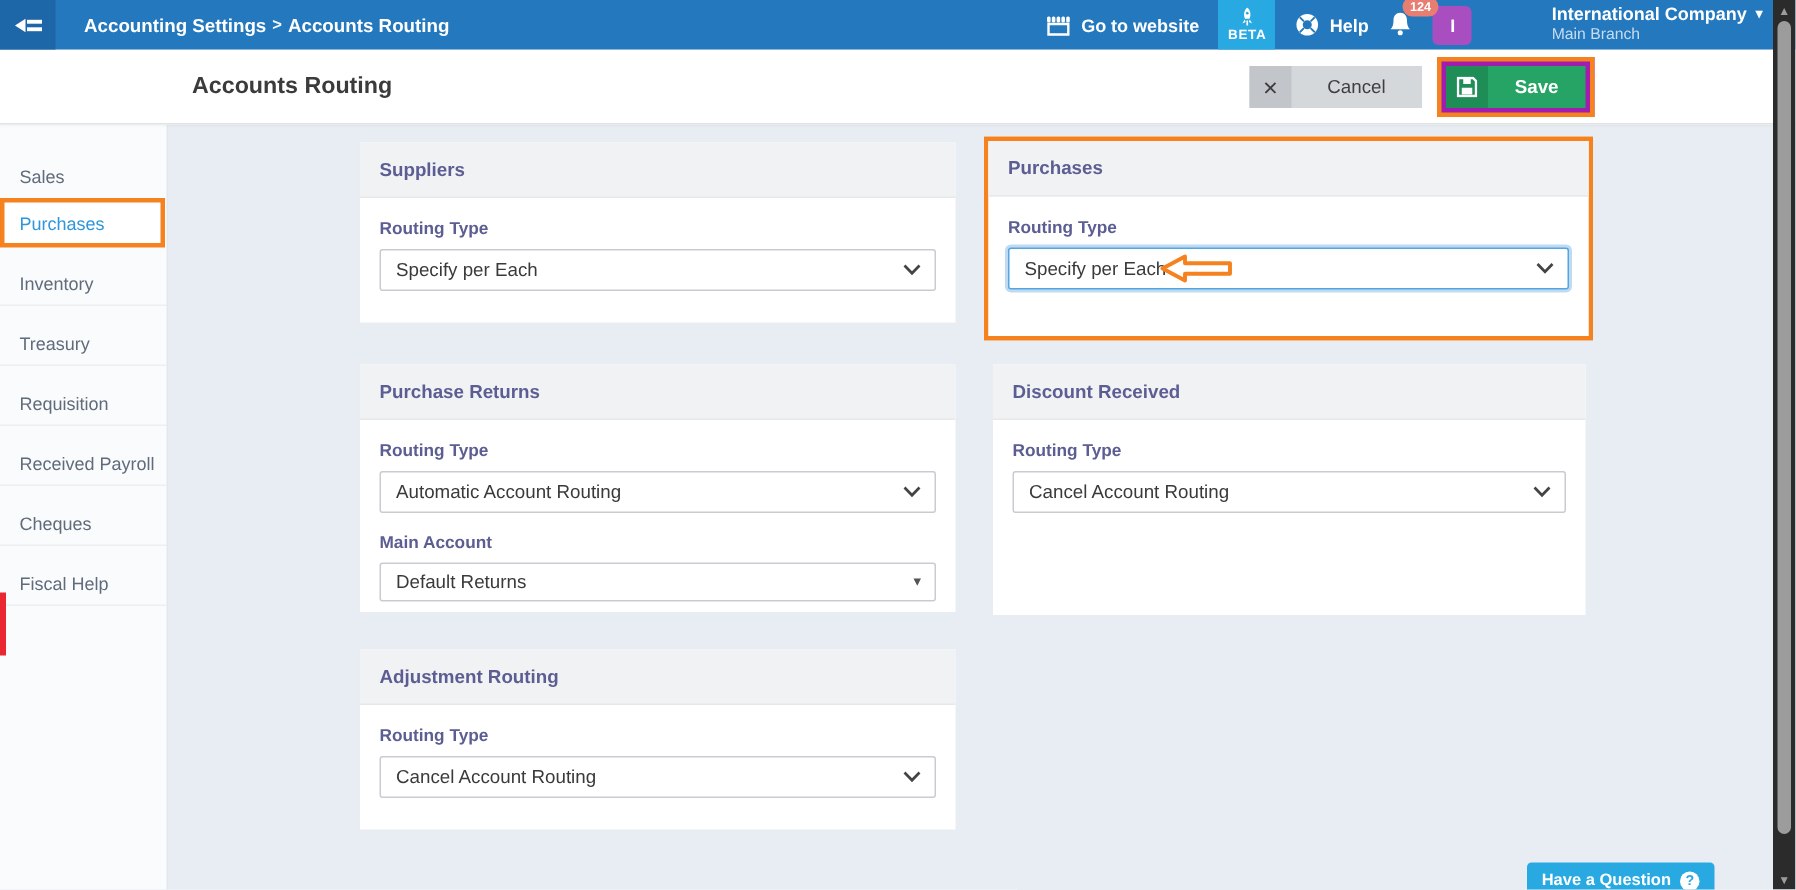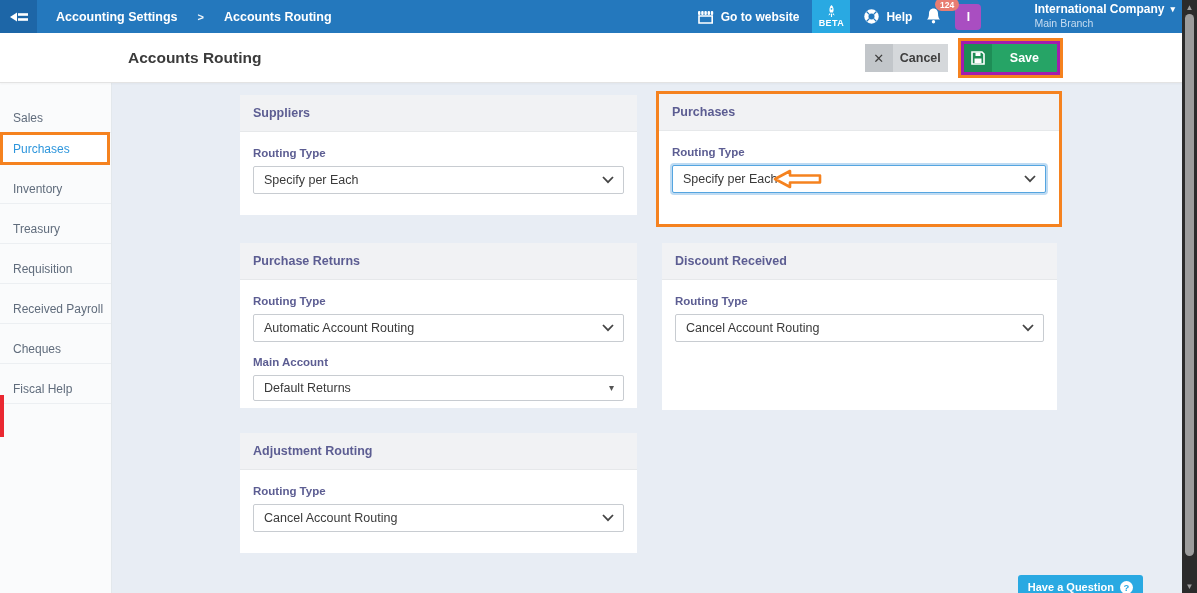--- a/index.html
+++ b/index.html
@@ -2,41 +2,41 @@
 <html><head>
 <meta charset="utf-8">
 <style>
   * { margin:0; padding:0; box-sizing:border-box; }
   body { font-family: "Liberation Sans", sans-serif; background:#fff; }
   .app { position:relative; width:1197px; height:593px; overflow:hidden; background:#e8edf4; }
 
   
   .topbar { position:absolute; left:0; top:0; width:1197px; height:33px; background:#2478bd; z-index:5; }
   .nav-toggle { position:absolute; left:0; top:0; width:37px; height:33px; background:#1d66a7; display:flex; align-items:center; justify-content:center; cursor:pointer; }
-  .breadcrumb { position:absolute; left:56px; top:0; height:33px; display:flex; align-items:center; gap:20px; color:#fff; font-size:12.5px; font-weight:bold; }
+  .breadcrumb { position:absolute; left:56px; top:0; height:33px; display:flex; align-items:center; gap:4px; color:#fff; font-size:12.5px; font-weight:bold; }
   .crumb-sep { font-size:11px; opacity:.95; }
   .tb-right { position:absolute; right:22px; top:0; height:33px; display:flex; align-items:center; gap:13px; }
   .tb-item { display:flex; align-items:center; gap:6px; color:#fff; font-size:12px; font-weight:bold; cursor:pointer; }
   .beta-tile { width:38px; height:33px; background:#29a9e2; display:flex; flex-direction:column; align-items:center; justify-content:center; color:#fff; font-size:9px; font-weight:bold; letter-spacing:.4px; cursor:pointer; }
   .bell-wrap { position:relative; cursor:pointer; padding-top:3px; }
   .badge { position:absolute; top:-6px; left:10px; background:#e87d72; color:#fff; font-size:8.5px; font-weight:bold; padding:1.5px 4.5px; border-radius:8px; line-height:1.2; }
   .avatar { width:26px; height:26px; border-radius:4px; background:#a94ec1; color:#fff; display:flex; align-items:center; justify-content:center; font-size:12px; font-weight:bold; cursor:pointer; }
   .company { color:#fff; cursor:pointer; line-height:1.25;margin-left:40px; }
   .company-name { font-size:12px; font-weight:bold; display:flex; align-items:center; gap:6px; }
   .caret { font-size:9px; }
   .company-branch { font-size:10.5px; color:#c7ddf1; }
 
   
   .actionbar { position:absolute; left:0; top:33px; width:1197px; height:50px; background:#fff; border-bottom:1px solid #e3e3e3; box-shadow:0 1px 2px rgba(0,0,0,.04); z-index:4; }
   .page-title { position:absolute; left:128px; top:0; height:50px; display:flex; align-items:center; font-size:15.5px; font-weight:bold; color:#3b3b3b; }
   .actions { position:absolute; right:134px; top:0; height:50px; display:flex; align-items:center; gap:10px; }
   .btn { display:flex; align-items:center; height:28px; border:none; cursor:pointer; font-family:inherit; font-size:12.5px; padding:0; }
   .btn-cancel { background:#d5d8db; color:#3e3e3e; }
   .btn-cancel .btn-ic { width:28px; height:28px; background:#c2c6ca; display:flex; align-items:center; justify-content:center; font-size:13px; color:#3e3e3e; }
-  .btn-cancel .btn-label { padding:0 7px; font-weight:bold;text-align:right; }
+  .btn-cancel .btn-label { padding:0 24px; font-weight:normal;text-align:right; }
   .save-highlight { border:3px solid #f5821f; padding:3px; background:#a21caf; }
   .btn-save { background:#26a466; color:#fff; }
   .btn-save .btn-ic { width:28px; height:28px; background:#1e8d56; display:flex; align-items:center; justify-content:center; }
   .btn-save .btn-label { padding:0 18px; font-weight:bold; }
 
   
   .sidebar { position:absolute; left:0; top:83px; width:112px; bottom:0; background:#fafbfc; border-right:1px solid #e3e8ec; padding-top:10px; z-index:3; }
   .side-item { height:30px; display:flex; align-items:center; padding-left:13px; font-size:12px; color:#606c7c; border-bottom:1px solid #eceff2; cursor:pointer;margin-top:10px; }
   .side-item.active { height:33px; border:3px solid #f5821f; background:#fff; color:#2e96dc; margin-right:1px; margin-top:-1px; margin-bottom:-1px; padding-left:10px; }
   .red-tab { position:absolute; left:0; top:395px; width:4px; height:42px; background:#ea2831; z-index:6; }

